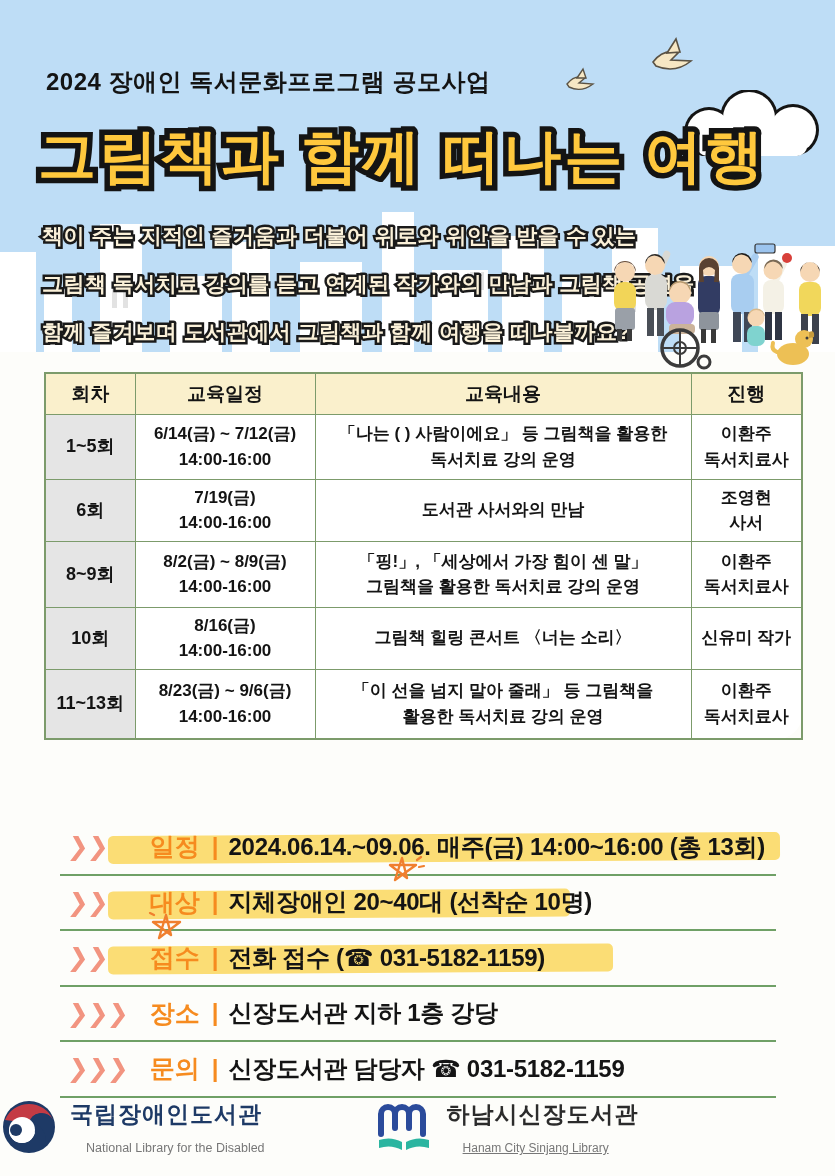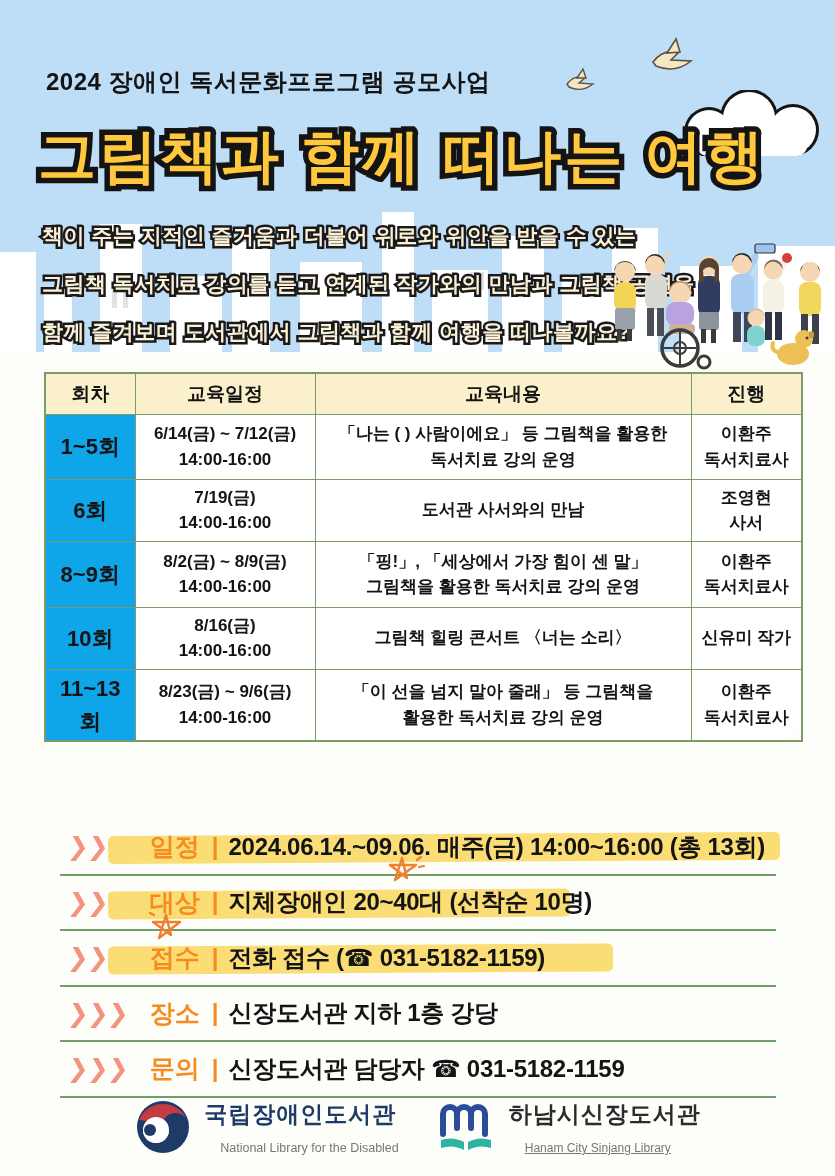--- a/index.html
+++ b/index.html
@@ -27,35 +27,35 @@
   .people { position:absolute; right:2px; top:236px; z-index:6; }
   .star-doodle { position:absolute; z-index:9; }
 
   
   .sched { position:absolute; left:44px; top:372px; z-index:7; border-collapse:collapse; table-layout:fixed; width:757px;
            background:#FFFFFF;border-radius:28px; }
   .sched th, .sched td { border:1.6px solid #7C9B6B; text-align:center; vertical-align:middle;
            color:#141414; white-space:pre-line; padding:2px 4px; }
   .sched { border:2.5px solid #7C9B6B; }
   .sched th { background:#FAF0CC; font-size:19px; font-weight:800; height:41px; }
-  .sched td.session { background:#0ea5e9; font-size:22px; font-weight:800; }
+  .sched td.session { background:#e5e5e5; font-size:18px; font-weight:800; }
   .sched td { font-size:17px; font-weight:700; line-height:1.5; }
 
   
   .info { position:absolute; left:60px; top:820px; width:716px; z-index:8; }
   .info-row { position:relative; height:55.5px; border-bottom:2px solid #6FA066; display:flex; align-items:center; }
   .arrows { color:#F29480; font-size:25px; font-weight:900; letter-spacing:-1px; margin-left:8px; transform:skewX(-6deg); }
   .ilabel { color:#F68B1F; font-size:25px; font-weight:800; margin-left:22px; position:relative; z-index:2; }
   .idiv { color:#F68B1F; font-size:24px; font-weight:700; margin:0 10px 0 12px; position:relative; z-index:2; }
   .ivalue { color:#141414; font-size:24px; font-weight:800; letter-spacing:-.3px; position:relative; z-index:2; }
   .hl { position:absolute; left:48px; top:14px; height:28px; background:#FBDD75; border-radius:5px; transform:rotate(-.35deg); z-index:1; }
   .hl.w0 { width:672px; } .hl.w1 { width:462px; } .hl.w2 { width:505px; }
 
   
-  .footer { position:absolute; left:0; top:1098px; width:835px; display:flex; justify-content:center; gap:36px; align-items:center; z-index:8; }
+  .footer { position:absolute; left:0; top:1098px; width:835px; display:flex; gap:108px; align-items:center; z-index:8; }
   .logo { display:flex; align-items:center; gap:12px; }
   .logo-text-ko { font-size:23px; font-weight:800; letter-spacing:1px; }
   .nld .logo-text-ko { color:#1E3A66; }
   .hns .logo-text-ko { color:#2b2b2b; }
   .logo-text-en { font-size:12.5px; color:#777; margin-top:11px;padding-left:16px; }
   .hns .logo-text-en { font-size:12px;text-decoration:underline; }
 </style>
 </head>
 <body>
 
@@ -224,21 +224,21 @@
       <td>이환주
 독서치료사</td>
     </tr>
     <tr style="height:62px">
       <td class="session">10회</td>
       <td>8/16(금)
 14:00-16:00</td>
       <td>그림책 힐링 콘서트 〈너는 소리〉</td>
       <td>신유미 작가</td>
     </tr>
-    <tr style="height:58px">
+    <tr style="height:70px">
       <td class="session">11~13회</td>
       <td>8/23(금) ~ 9/6(금)
 14:00-16:00</td>
       <td>「이 선을 넘지 말아 줄래」 등 그림책을
 활용한 독서치료 강의 운영</td>
       <td>이환주
 독서치료사</td>
     </tr>
   </tbody>
     </table>

